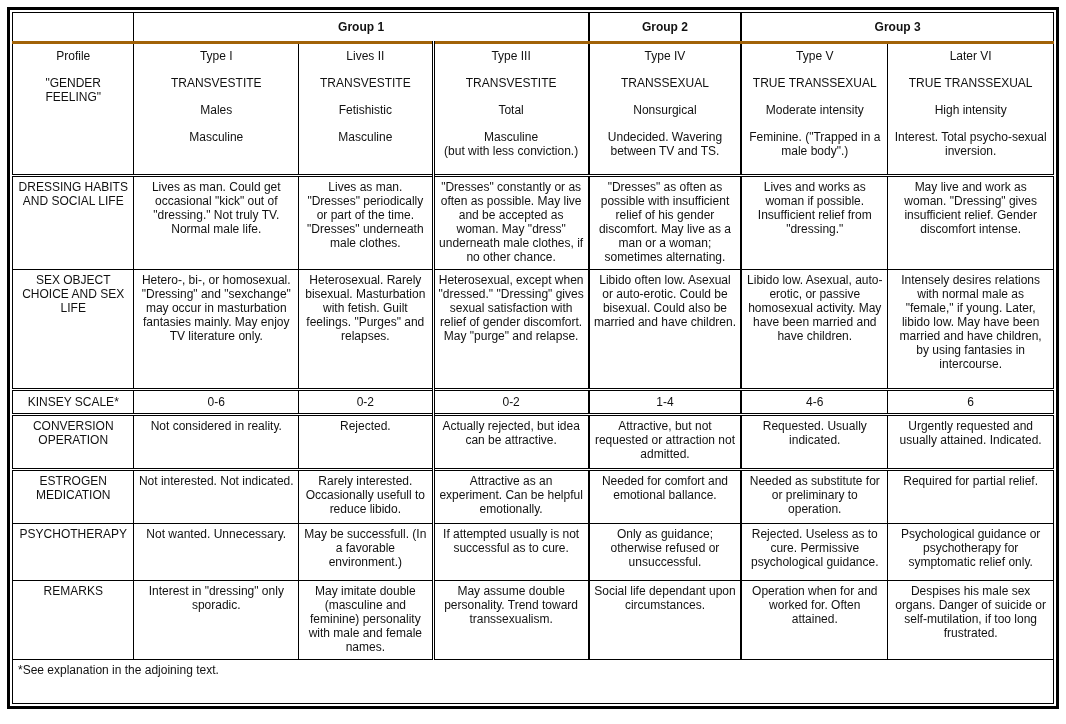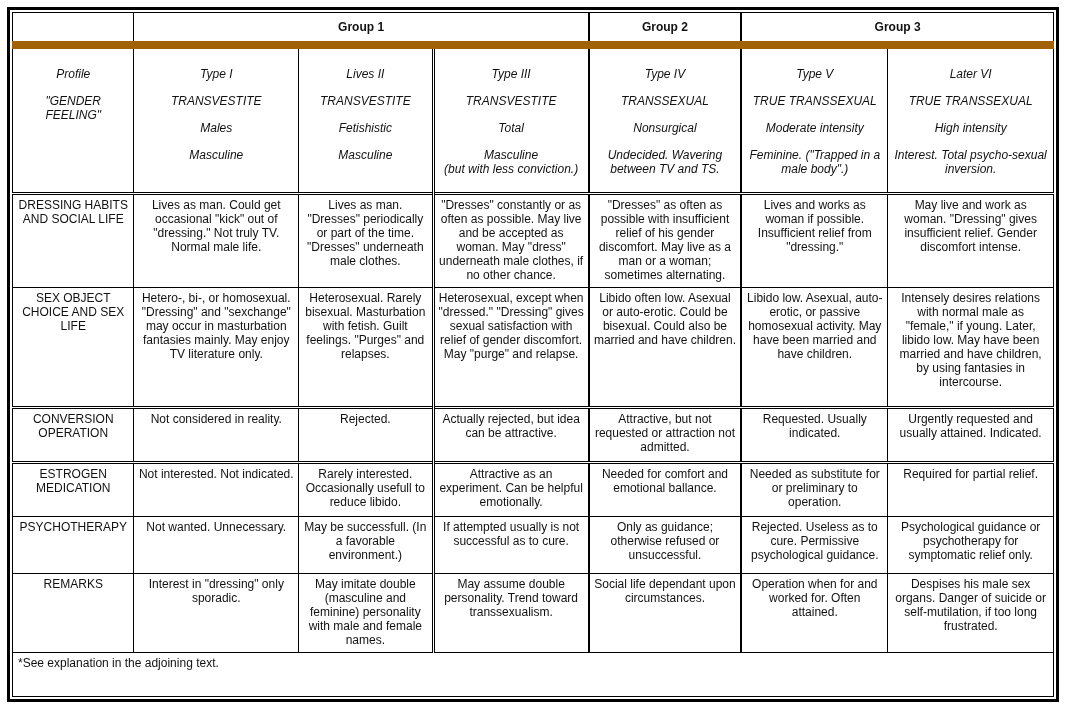--- a/index.html
+++ b/index.html
@@ -46,34 +46,34 @@
     padding: 5px 4px 6px 4px;
   }
   .title-line {
     font-weight: bold;
     font-style: italic;
     font-size: 14px;
     line-height: 17px;
   }
   
   tr.group-row td {
-    border-bottom: 8px solid #a16207;
+    border-bottom: 3px solid #a16207;
     font-weight: bold;
     padding: 6px 4px;
     vertical-align: middle;
     height: 16px;
   }
   
   .vdouble { border-left: 3px double #000000; }  
   .vthick  { border-left: 2px solid  #000000; }  
   
   tr.hdouble td { border-top: 3px double #000000; }
 
   
-  tr.profile-row td { height: 112px; padding-top: 18px; font-style: italic; }
+  tr.profile-row td { height: 112px; padding-top: 5px; }
   .pline { margin-bottom: 13px; min-height: 14px; }
   .pnote { display: block; }
   td.profile-label-cell { padding-top: 32px; }
 
   
   tr.r-dressing  td { height: 86px; }
   tr.r-sexobject td { height: 112px; }
   tr.r-kinsey    td { height: 15px; padding-top: 4px; }
   tr.r-conversion td { height: 46px; }
   tr.r-estrogen  td { height: 46px; }
@@ -168,20 +168,29 @@
     <tr class="r-sexobject">
       <td>SEX OBJECT CHOICE AND SEX LIFE</td>
       <td>Hetero-, bi-, or homosexual. "Dressing" and "sexchange" may occur in masturbation fantasies mainly. May enjoy TV literature only.</td>
       <td>Heterosexual. Rarely bisexual. Masturbation with fetish. Guilt feelings. "Purges" and relapses.</td>
       <td class="vdouble">Heterosexual, except when "dressed." "Dressing" gives sexual satisfaction with relief of gender discomfort. May "purge" and relapse.</td>
       <td class="vthick">Libido often low. Asexual or auto-erotic. Could be bisexual. Could also be married and have children.</td>
       <td class="vthick">Libido low. Asexual, auto-erotic, or passive homosexual activity. May have been married and have children.</td>
       <td>Intensely desires relations with normal male as "female," if young. Later, libido low. May have been married and have children, by using fantasies in intercourse.</td>
     </tr>
 
+    <tr class="r-kinsey hdouble">
+      <td>KINSEY SCALE*</td>
+      <td>0-6</td>
+      <td>0-2</td>
+      <td class="vdouble">0-2</td>
+      <td class="vthick">1-4</td>
+      <td class="vthick">4-6</td>
+      <td>6</td>
+    </tr>
 
     <tr class="r-conversion hdouble">
       <td>CONVERSION OPERATION</td>
       <td>Not considered in reality.</td>
       <td>Rejected.</td>
       <td class="vdouble">Actually rejected, but idea can be attractive.</td>
       <td class="vthick">Attractive, but not requested or attraction not admitted.</td>
       <td class="vthick">Requested. Usually indicated.</td>
       <td>Urgently requested and usually attained. Indicated.</td>
     </tr>

